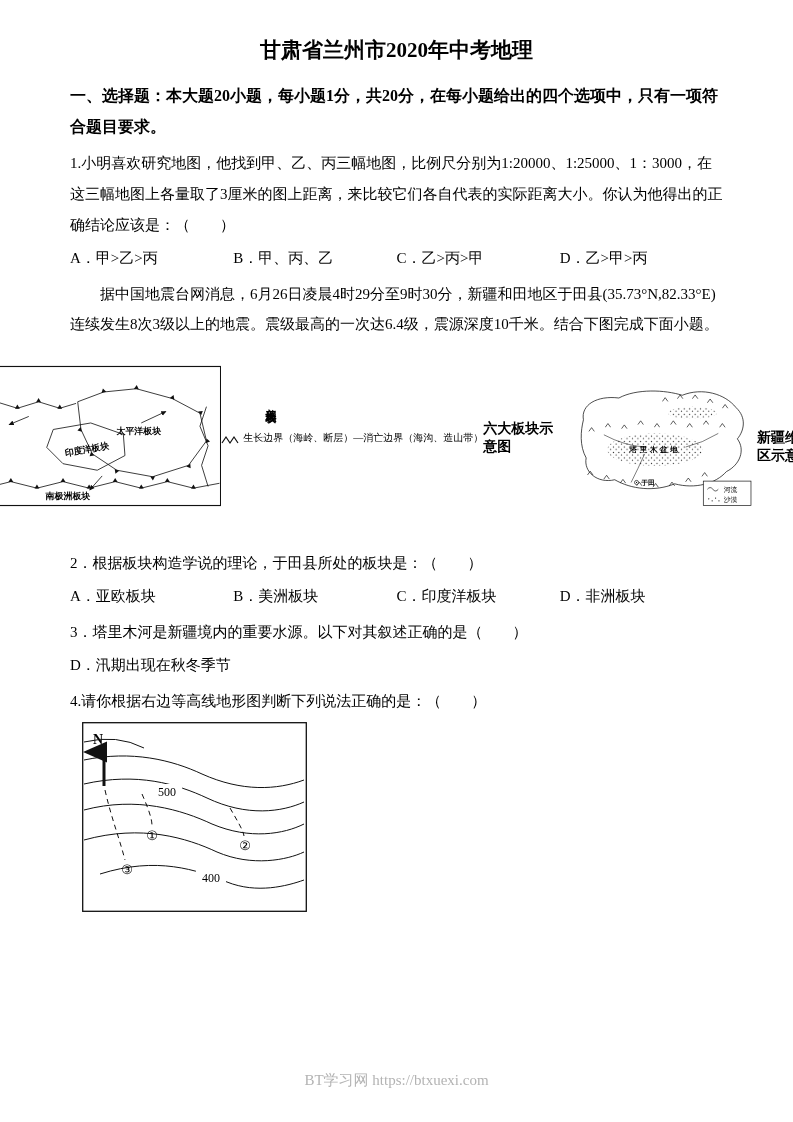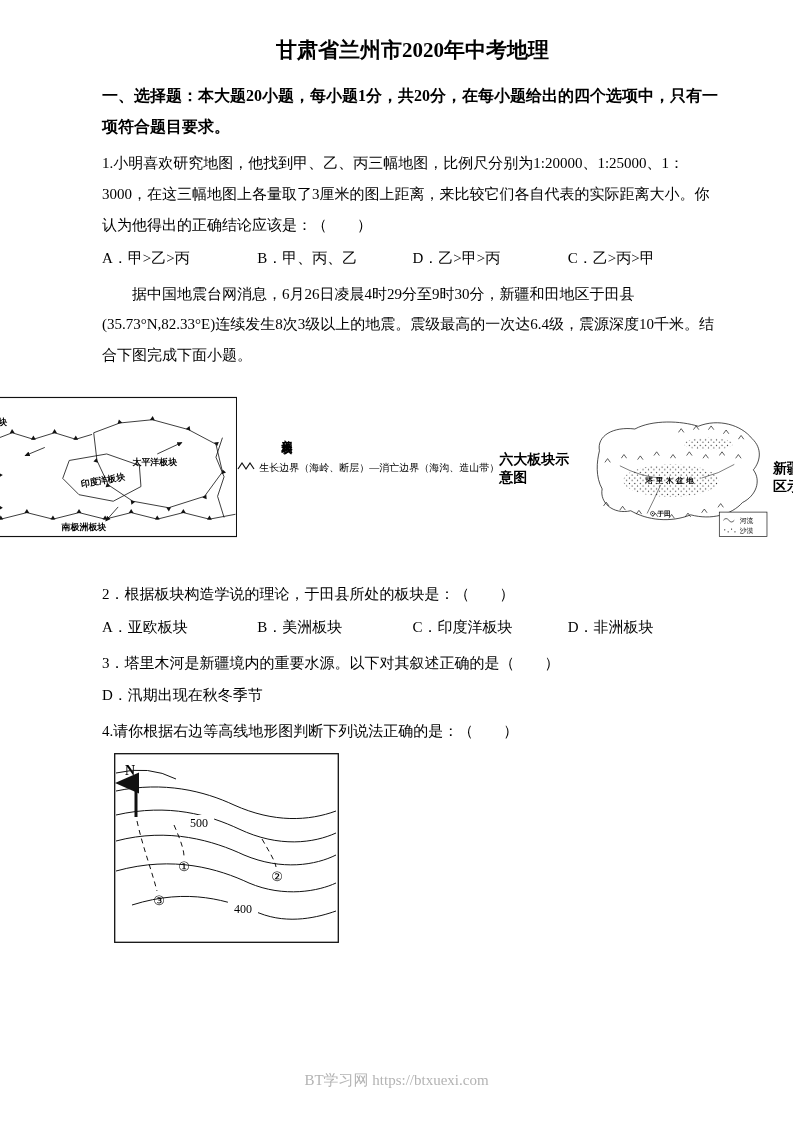--- a/index.html
+++ b/index.html
@@ -2,34 +2,33 @@
 <html><head>
 <meta charset="utf-8">
 <style>
   * { box-sizing: border-box; }
   html, body { margin: 0; padding: 0; }
   body { width: 793px; background: #ffffff; }
   .page {
     position: relative; width: 793px; height: 1122px; overflow: hidden;
     background: #ffffff; color: #000;
     font-family: "Liberation Serif", "DejaVu Serif", serif;
-    padding-left: 32px;
   }
   .content { padding: 30px 70px 0 70px; }
   .title { text-align: center; font-weight: 700; font-size: 21px; margin: 6px 0 16px 0; }
   .section-header { font-weight: 700; font-size: 16px; line-height: 1.95; margin: 0 0 6px 0; }
   .qtext { font-size: 15px; line-height: 2.05; margin: 2px 0; }
   .indented { text-indent: 2em; }
   .opts { display: flex; font-size: 15px; line-height: 2.0; margin: 2px 0 6px 0; }
   .opts.four > span { flex: 0 0 25%; }
   .opts.two > span { flex: 0 0 50%; }
   .figures { display: flex; justify-content: center; align-items: flex-start; margin: 10px 0 8px 0; }
   .figure { display: flex; flex-direction: row; align-items: center; position: relative; }
   .fig-caption { font-weight: 700; font-size: 14px; margin-top: 4px; }
-  .fig-legend { font-size: 10px; margin-top: 3px; white-space: nowrap; display: flex; align-items: flex-start; gap: 2px; }
+  .fig-legend { font-size: 10px; margin-top: 3px; white-space: nowrap; display: flex; align-items: flex-end; gap: 2px; }
   .vlabel { position: absolute; writing-mode: vertical-rl; text-orientation: upright;
             font-size: 11px; font-weight: 700; letter-spacing: 1px; }
   svg text { font-family: inherit; }
   .contour-wrap { margin: 6px 0 10px 12px; }
   .footer { position: absolute; left: 0; right: 0; bottom: 32px; text-align: center;
             color: #b3b3b3; font-size: 15px; }
 </style>
 </head>
 <body>
 
@@ -37,22 +36,22 @@
   <div class="content">
 
     <div class="title">甘肃省兰州市2020年中考地理</div>
 
     <div class="section-header">一、选择题：本大题20小题，每小题1分，共20分，在每小题给出的四个选项中，只有一项符合题目要求。</div>
 
     <p class="qtext">1.小明喜欢研究地图，他找到甲、乙、丙三幅地图，比例尺分别为1:20000、1:25000、1：3000，在这三幅地图上各量取了3厘米的图上距离，来比较它们各自代表的实际距离大小。你认为他得出的正确结论应该是：（　　）</p>
     <div class="opts four">
       <span>A．甲&gt;乙&gt;丙</span>
       <span>B．甲、丙、乙</span>
+      <span>C．乙&gt;丙&gt;甲</span>
       <span>D．乙&gt;甲&gt;丙</span>
-      <span>C．乙&gt;丙&gt;甲</span>
     </div>
 
     <p class="qtext indented">据中国地震台网消息，6月26日凌晨4时29分至9时30分，新疆和田地区于田县(35.73°N,82.33°E)连续发生8次3级以上的地震。震级最高的一次达6.4级，震源深度10千米。结合下图完成下面小题。</p>
 
     <div class="figures">
 
       <div class="figure">
         <svg width="356" height="172" viewBox="0 0 356 172">
           <defs>
             <marker id="sawA" markerWidth="8" markerHeight="8" refX="4" refY="6.5" orient="auto">

